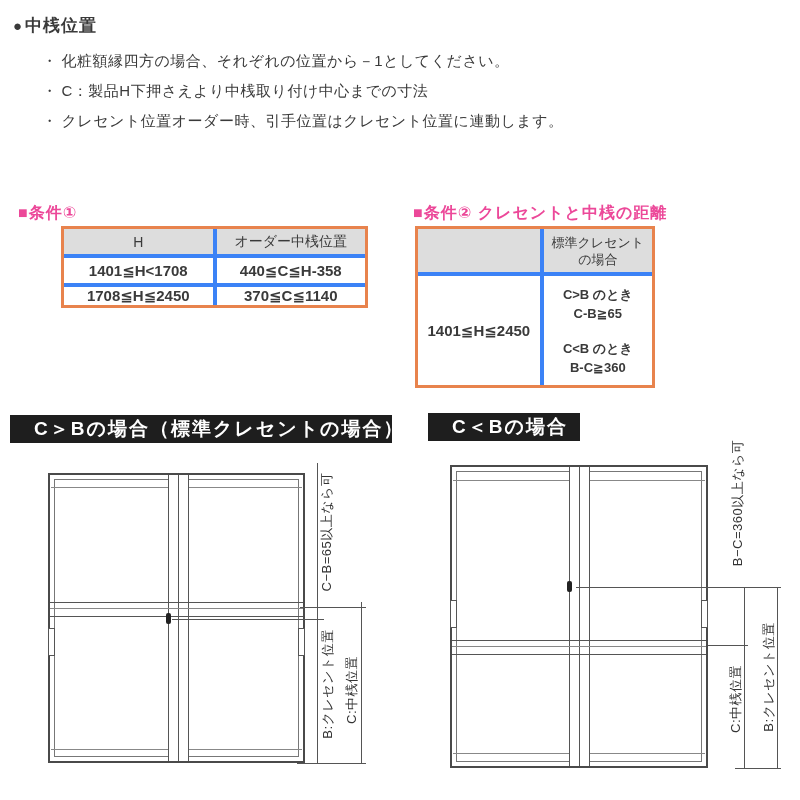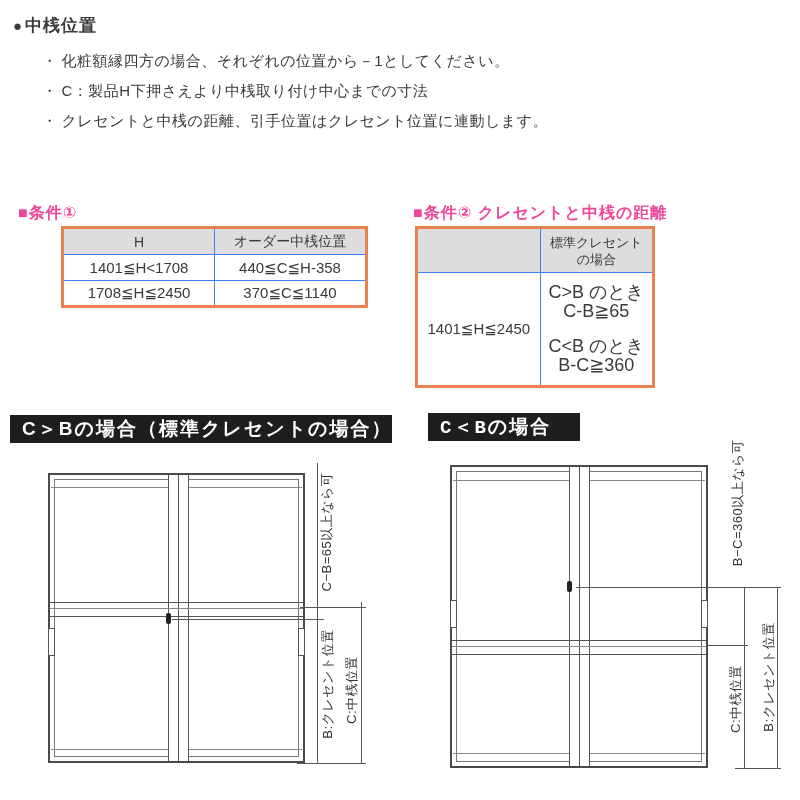--- a/index.html
+++ b/index.html
@@ -37,41 +37,41 @@
   .otable {
     border:3px solid #e8834d;
     background:#fff;
     box-sizing:border-box;
   }
   .otable table {
     border-collapse:collapse; width:100%; height:100%;
     table-layout:fixed;
   }
   .otable th, .otable td {
-    border:1px solid #3b82f6;
+    border:4px solid #3b82f6;
     text-align:center; vertical-align:middle;
-    padding:0; color:#3a3a3a;
+    padding:0; color:#3a3a3a;font-weight:bold;
   }
   .otable tr > *:first-child { border-left:none; }
   .otable tr > *:last-child  { border-right:none; }
   .otable tr:first-child > * { border-top:none; }
   .otable tr:last-child  > * { border-bottom:none; }
   .otable th { background:#dddddd; font-weight:normal; font-size:14px; }
   .otable td { font-size:15px; }
   .hdr2 { font-size:13px; line-height:17px; display:block; }
-  .case-line { display:block; font-size:18px; line-height:19px; }
+  .case-line { display:block; font-size:13px; line-height:19px; }
   .case-gap { height:16px; display:block; }
 
   
   .title-bar {
     background:#1e1e1e; color:#ffffff;
     font-weight:bold; font-size:19px;
     letter-spacing:2px;
     display:flex; align-items:center;
-    padding:0 12px; box-sizing:border-box;
+    padding:0 24px; box-sizing:border-box;
     white-space:nowrap;
   }
 
   
   .win-frame {
     box-sizing:border-box;
     border:2px solid #4a4a4a;
     background:#fff;
   }
   .win-inner {
@@ -111,21 +111,21 @@
 </head>
 <body>
 
 <div class="abs page-heading">
   <span class="dot">●</span><span>中桟位置</span>
 </div>
 
 <div class="abs intro-list">
   <div class="intro-item"><span class="b">・</span><span>化粧額縁四方の場合、それぞれの位置から－1としてください。</span></div>
   <div class="intro-item"><span class="b">・</span><span>C：製品H下押さえより中桟取り付け中心までの寸法</span></div>
-  <div class="intro-item"><span class="b">・</span><span>クレセントと中桟の距離、引手位置はクレセント位置に連動します。</span></div>
+  <div class="intro-item"><span class="b">・</span><span>クレセント位置オーダー時、引手位置はクレセント位置に連動します。</span></div>
 </div>
 
 <div class="abs cond-heading" style="left:18px; top:203px;">■条件①</div>
 
 <div class="abs otable" style="left:61px; top:226px; width:307px; height:82px;">
   <table>
     <tbody>
         <tr>
       <th style="height:25px;">H</th>
       <th>オーダー中桟位置</th>
@@ -186,21 +186,21 @@
 
 <div class="abs dim-v" style="left:317px; top:463px; height:300px;"></div>
 <div class="abs dim-v" style="left:361px; top:602px; height:161px;"></div>
 <div class="abs dim-h" style="left:172px; top:619px; width:152px;"></div>
 <div class="abs dim-h" style="left:300px; top:607px; width:66px;"></div>
 <div class="abs dim-h" style="left:297px; top:763px; width:69px;"></div>
 <div class="vlabel" style="left:327px; top:532px;">C−B=65以上なら可</div>
 <div class="vlabel" style="left:328px; top:684px;">B:クレセント位置</div>
 <div class="vlabel" style="left:352px; top:690px;">C:中桟位置</div>
 
-<div class="abs title-bar" style="left:428px; top:413px; width:152px; height:28px;font-family:Liberation Mono, monospace;">C＜Bの場合</div>
+<div class="abs title-bar" style="left:428px; top:413px; width:152px; height:28px;">C＜Bの場合</div>
 
 <div class="abs win-frame" style="left:450px; top:465px; width:258px; height:303px;">
   <div class="win-inner"></div>
   <div class="hline-thin" style="top:13px;"></div>
   <div class="hline-thin" style="bottom:12px;"></div>
   <div class="stile" style="left:117px; width:10px;"></div>
   <div class="stile" style="left:127px; width:9px;"></div>
   <div class="rail-band" style="top:173px;">
     <div class="rail-mid"></div>
   </div>

